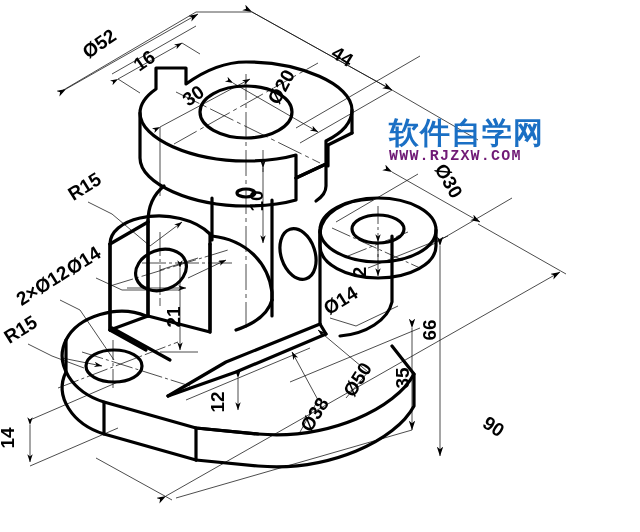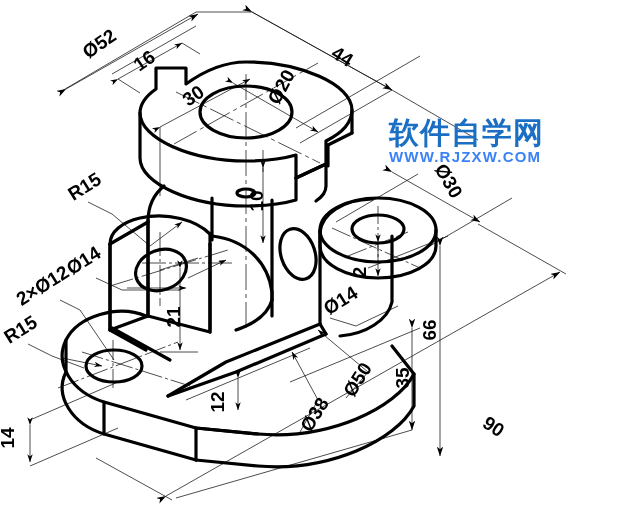--- a/index.html
+++ b/index.html
@@ -3,22 +3,22 @@
 <meta charset="utf-8">
 <style>
   html,body{margin:0;padding:0;background:#ffffff;}
   body{width:640px;height:532px;overflow:hidden;
        font-family:"Liberation Sans", sans-serif;}
   #stage{position:relative;width:640px;height:532px;background:#fff;}
   svg{position:absolute;top:0;left:0;}
   .wm{position:absolute;left:389px;top:118px;line-height:1;user-select:none;}
   .wm-cn{font-family:"DejaVu Sans", sans-serif;font-weight:bold;font-size:30px;
          color:#1a6fc4;letter-spacing:1px;}
-  .wm-url{font-family:Liberation Sans, sans-serif;font-weight:bold;font-size:15px;
-          color:#3b82f6;letter-spacing:1.2px;margin-top:1px;}
+  .wm-url{font-family:Liberation Mono, monospace;font-weight:bold;font-size:15px;
+          color:#701a75;letter-spacing:1.2px;margin-top:1px;}
 </style>
 </head>
 <body>
 
 <div id="stage">
 
   <svg width="640" height="532" viewBox="0 0 640 532">
 
     <defs>
       <marker id="ar" markerWidth="11" markerHeight="11" refX="9.4" refY="3.2" orient="auto" markerUnits="userSpaceOnUse">

